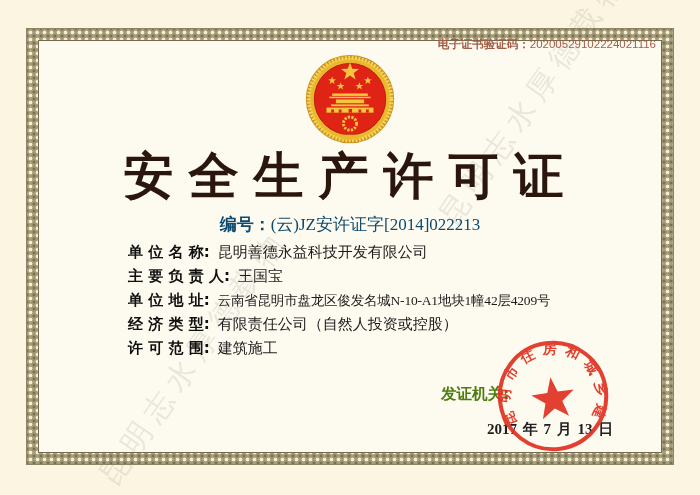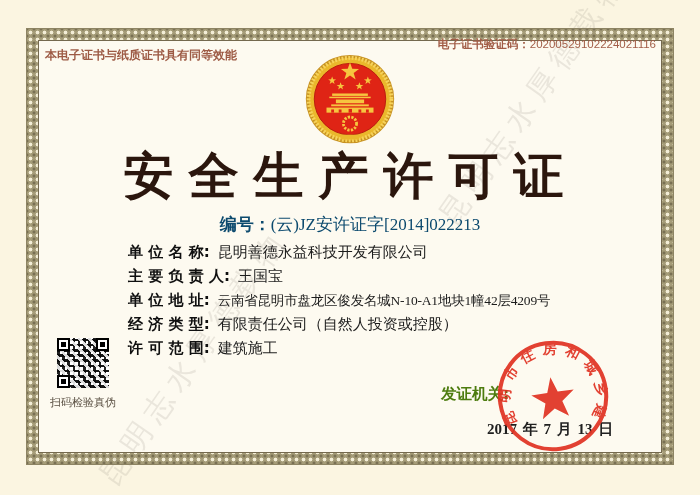--- a/index.html
+++ b/index.html
@@ -117,21 +117,20 @@
 <body>
 
 <div class="page">
 
   <div class="frame-band"></div>
   <div class="frame-inner"></div>
 
   <div class="watermark wm1">昆明志水厚德载物</div>
   <div class="watermark wm2">昆明志水厚德载物</div>
 
-  <div class="notice-left">本电子证书与纸质证书具有同等效能</div>
 
   <div class="verify-line">
     <span class="lbl">电子证书验证码：</span><span>20200529102224021116</span>
   </div>
 
   <svg class="emblem" viewBox="0 0 100 100">
     <circle cx="50" cy="48" r="47" fill="#c79222"></circle>
     <circle cx="50" cy="48" r="44" fill="#eab82c"></circle>
     <circle cx="50" cy="48" r="44" fill="none" stroke="#f6d35c" stroke-width="4" stroke-dasharray="2,1.6"></circle>
     <circle cx="50" cy="48" r="38" fill="#df2415"></circle>
@@ -183,28 +182,20 @@
       <span class="flabel">经 济 类 型:</span>
       <span class="fvalue">有限责任公司（自然人投资或控股）</span>
     </div>
     <div class="field-row">
       <span class="flabel">许 可 范 围:</span>
       <span class="fvalue">建筑施工</span>
     </div>
   </div>
 
 
-  <div class="qr-block">
-    <div class="qr">
-      <div class="finder tl"></div>
-      <div class="finder tr"></div>
-      <div class="finder bl"></div>
-    </div>
-    <div class="qr-caption">扫码检验真伪</div>
-  </div>
 
   <div class="issuer-label">发证机关:</div>
   <div class="issue-date">2017 年 7 月 13 日</div>
 
   <svg class="seal" viewBox="0 0 100 100">
     <defs>
       <path id="sealArc" d="M 16.5,71 A 39 39 0 1 1 83.5,71"></path>
     </defs>
     <circle cx="50" cy="50" r="47.5" fill="none" stroke="#e03222" stroke-width="3.6"></circle>
     <polygon fill="#e03222" points="50,33 54.7,46.6 69.1,46.9 57.6,55.6 61.8,69.4 50,61.2 38.2,69.4 42.4,55.6 30.9,46.9 45.3,46.6"></polygon>

